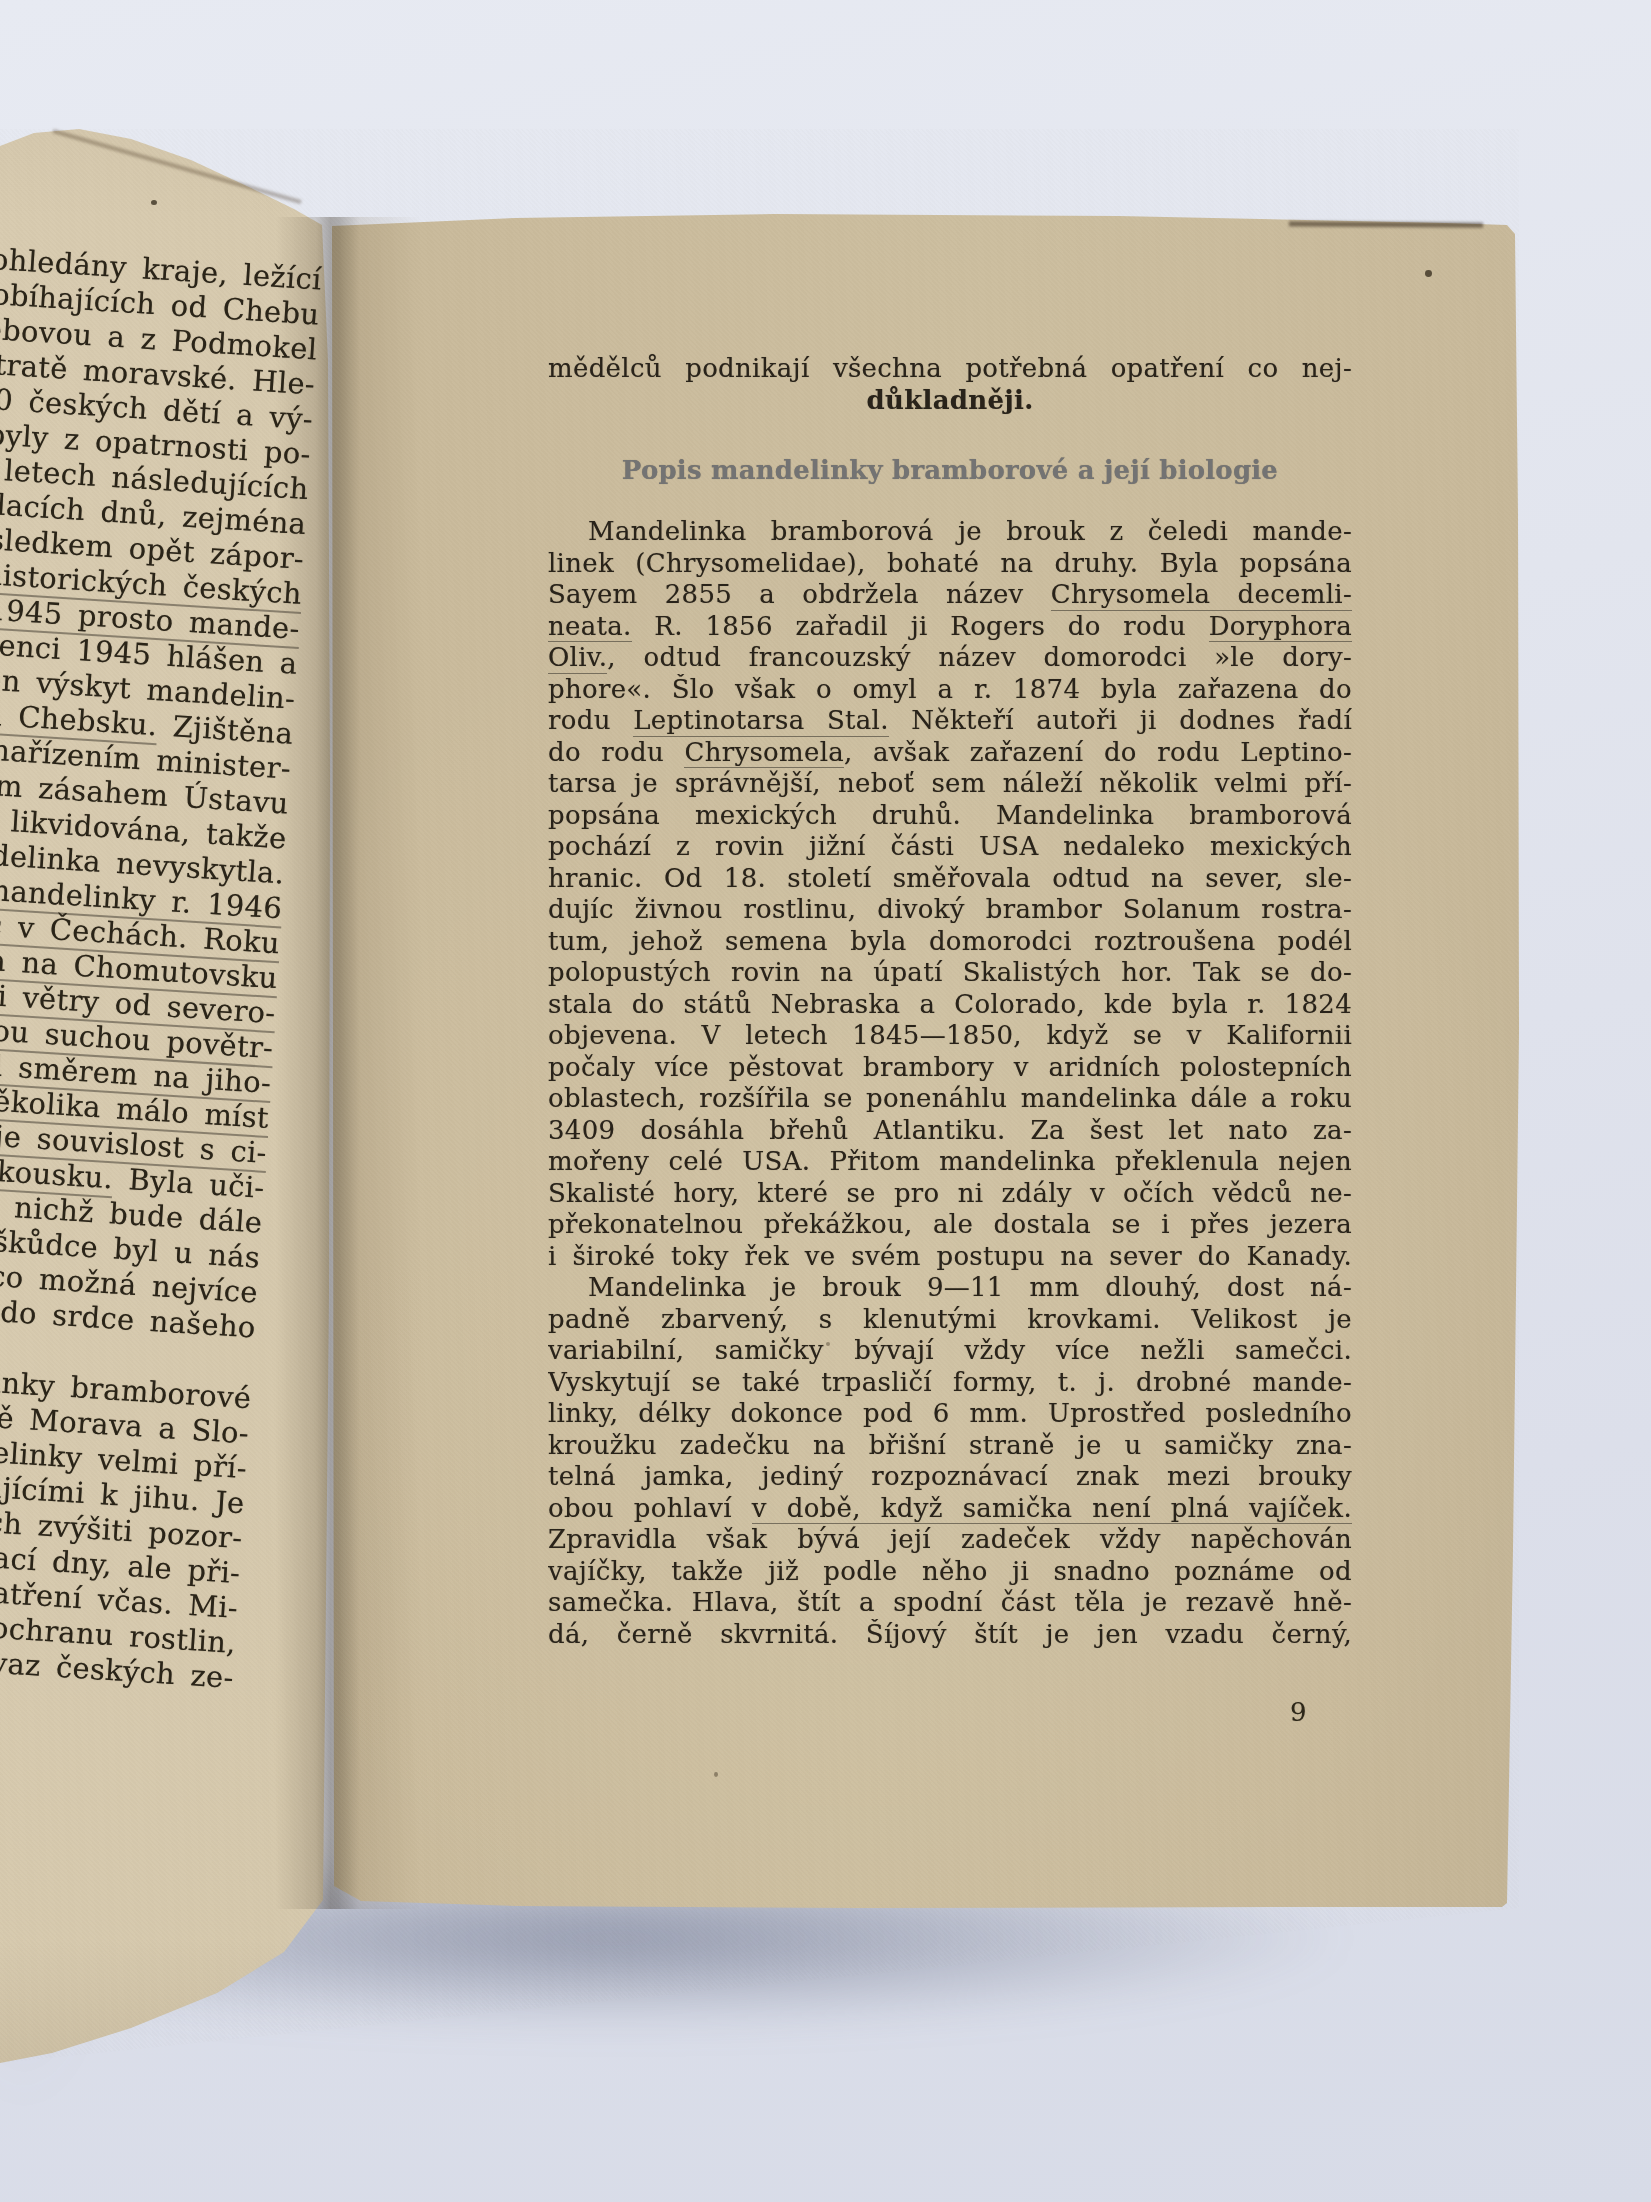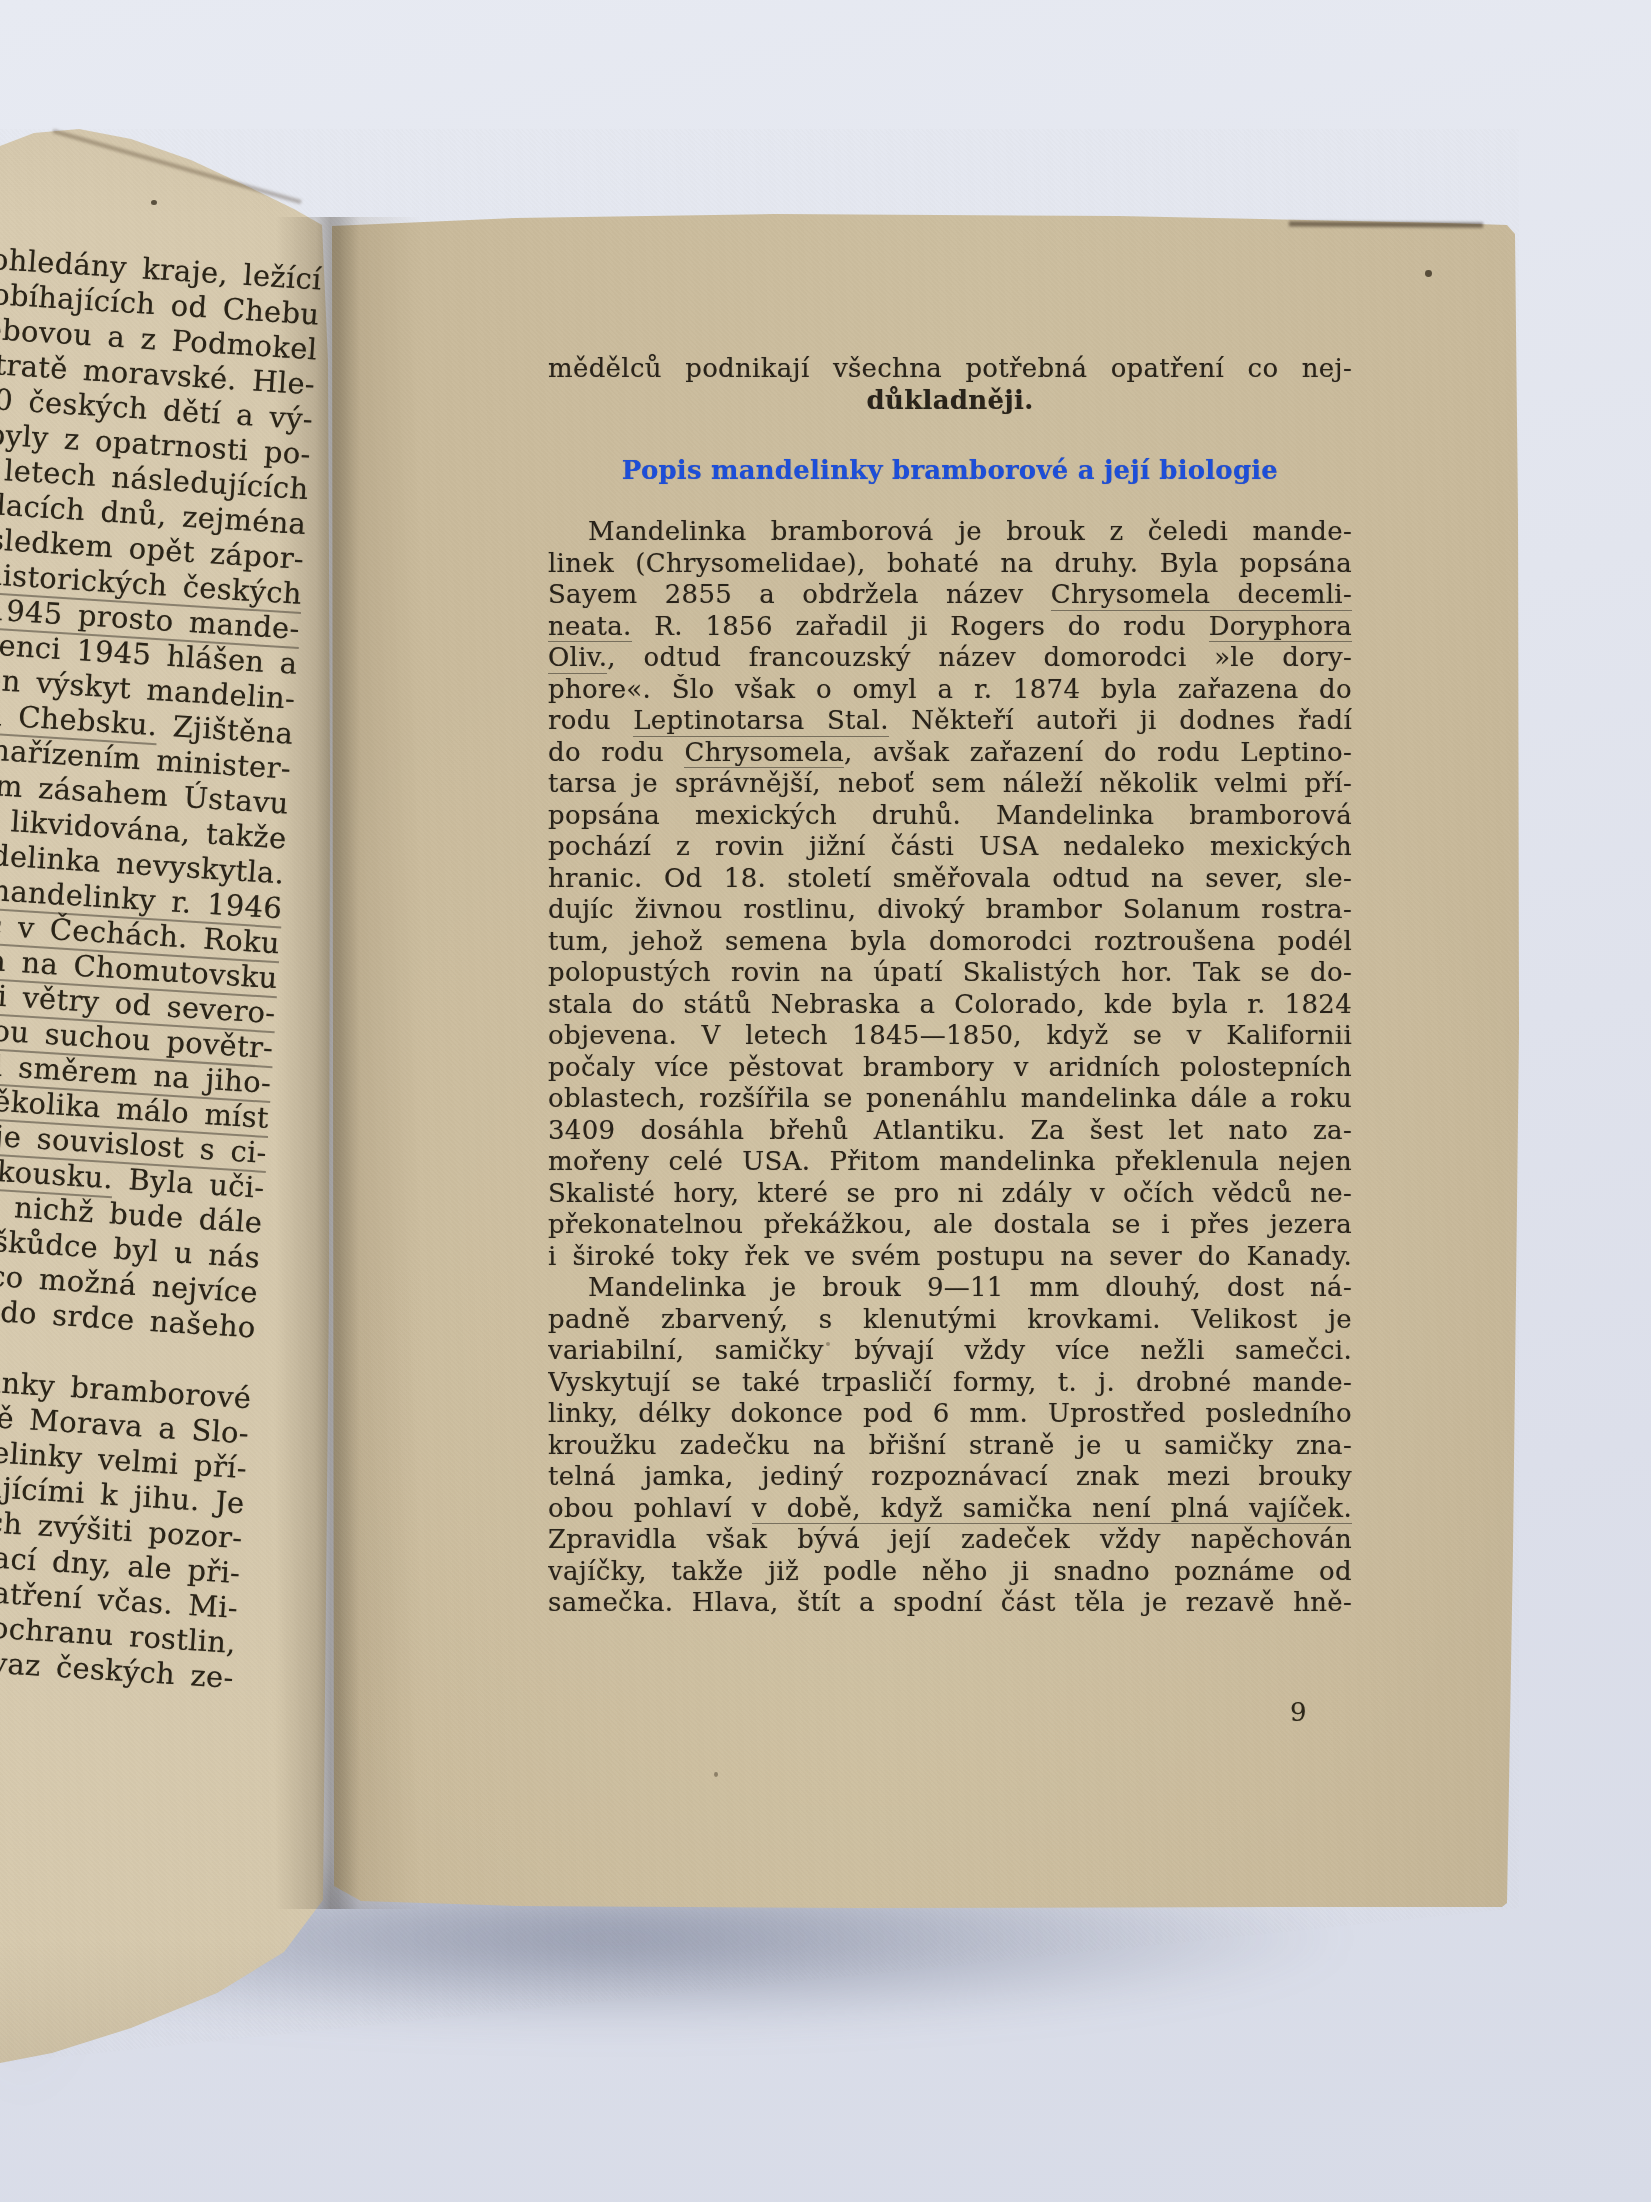--- a/index.html
+++ b/index.html
@@ -74,21 +74,21 @@
     text-shadow:0 0 0.9px rgba(41,35,26,.40);
   }
   .rline{height:31.5px;line-height:31.5px;text-align:justify;overflow:hidden;}
   .rline::after{content:"";display:inline-block;width:100%;height:0;}
   .rline.nojust{text-align:center;font-weight:bold;}
   .rline.nojust::after{content:none;}
   .rline.ind{padding-left:40px;}
   .rheading{
     position:absolute;left:0;top:101px;width:100%;
     font-weight:bold;font-size:26px;text-align:center;letter-spacing:0.2px;
-    color:#1d4ed8;height:32px;line-height:32px;
+    color:#737373;height:32px;line-height:32px;
   }
   .rbody{position:absolute;left:0;top:163px;width:100%;}
   .rpagenum{position:absolute;left:742px;top:1344px;width:52px;font-size:26px;color:#2d2719;}
 
   .u{border-bottom:2.6px solid rgba(95,88,74,.78);padding-bottom:0.9px;}
   .u2{border-bottom:2.6px solid rgba(95,88,74,.65);padding-bottom:0.9px;}
 </style>
 </head>
 <body>
 
@@ -188,17 +188,18 @@
         <div class="rline"><span>padně zbarvený, s klenutými krovkami. Velikost je</span></div>
         <div class="rline"><span>variabilní, samičky bývají vždy více nežli samečci.</span></div>
         <div class="rline"><span>Vyskytují se také trpasličí formy, t. j. drobné mande-</span></div>
         <div class="rline"><span>linky, délky dokonce pod 6 mm. Uprostřed posledního</span></div>
         <div class="rline"><span>kroužku zadečku na břišní straně je u samičky zna-</span></div>
         <div class="rline"><span>telná jamka, jediný rozpoznávací znak mezi brouky</span></div>
         <div class="rline"><span>obou pohlaví </span><span class="u">v době, když samička není plná vajíček.</span></div>
         <div class="rline"><span>Zpravidla však bývá její zadeček vždy napěchován</span></div>
         <div class="rline"><span>vajíčky, takže již podle něho ji snadno poznáme od</span></div>
         <div class="rline"><span>samečka. Hlava, štít a spodní část těla je rezavě hně-</span></div>
+        <div class="rline"><span>dá, černě skvrnitá. Šíjový štít je jen vzadu černý,</span></div>
       </div>
     <div class="rpagenum">9</div>
   </div>
 </div>
 
 
 </body></html>

